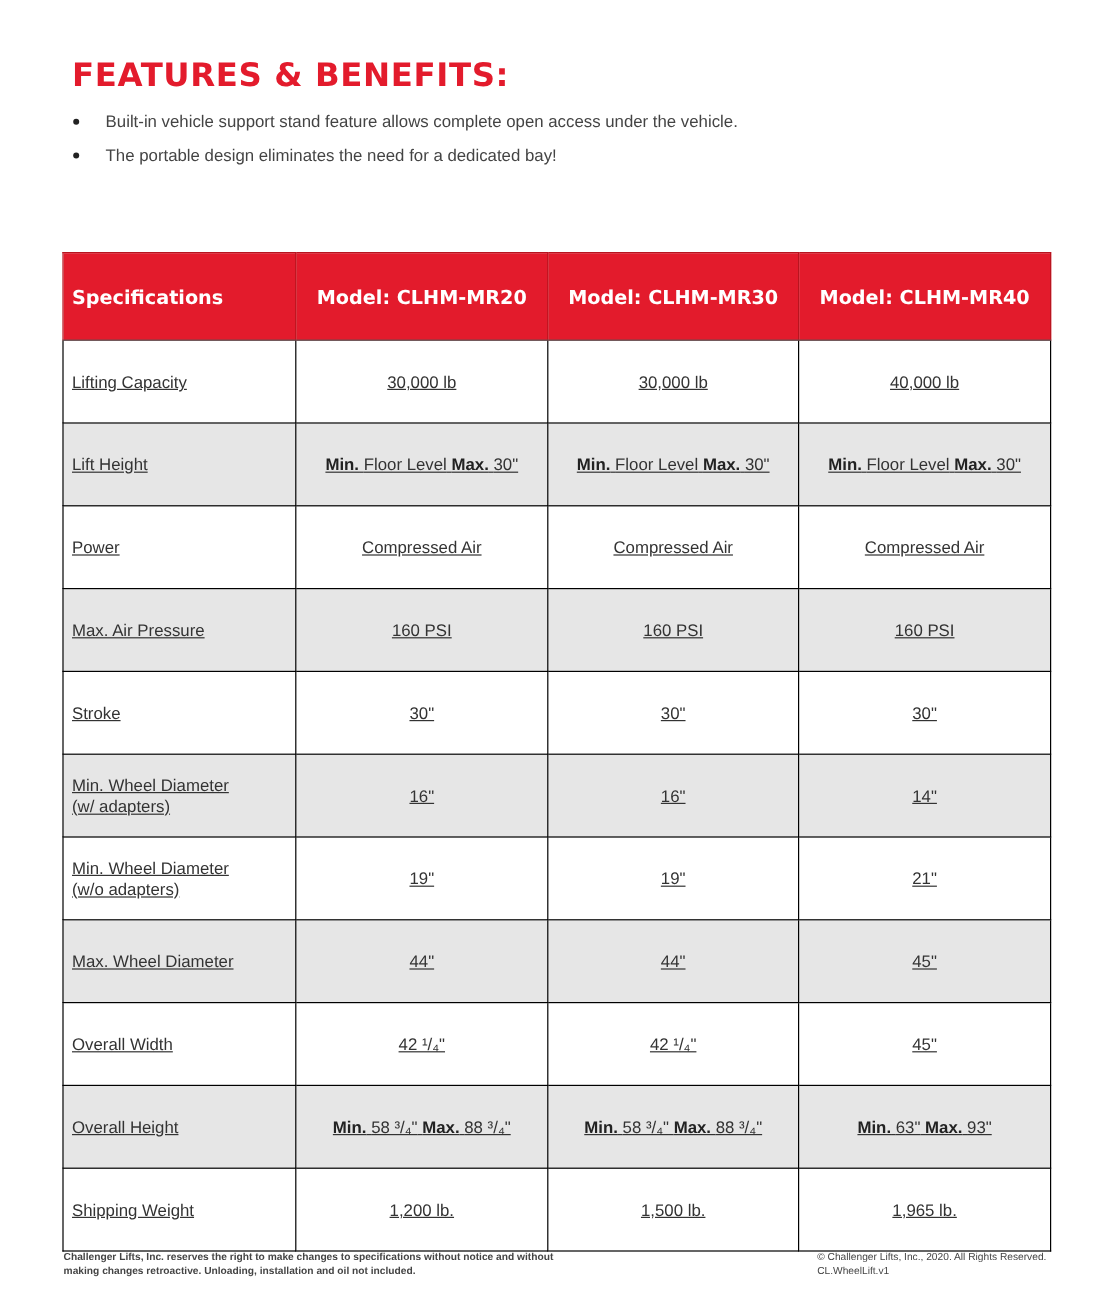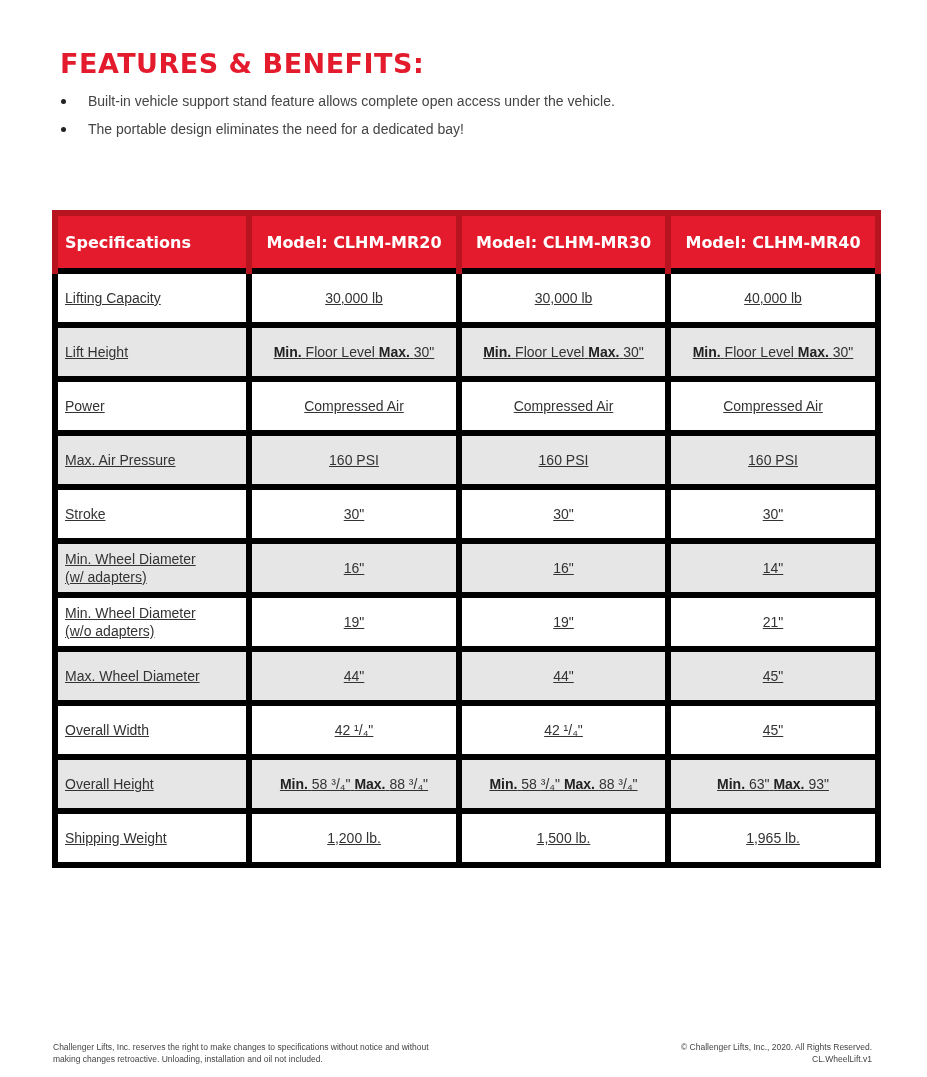--- a/index.html
+++ b/index.html
@@ -55,22 +55,22 @@
       position: absolute;
       left: 52px;
       top: 210px;
       width: 823px;
       border-collapse: collapse;
       table-layout: fixed;
       font-size: 14px;
       color: #333;
     }
     table.specs th, table.specs td {
-      border: 6px solid #000000;
-      padding: 2px 7px;
+      border: 1px solid #000000;
+      padding: 12px 7px;
     }
     table.specs thead th {
       background: #e31b2c;
       color: #ffffff;
       font-family: "DejaVu Sans", sans-serif;
       font-size: 16px;
       font-weight: bold;
       height: 48px;
       text-align: center;
       border-color: #b8141f;
@@ -99,29 +99,30 @@
       color: #222;
     }
     .footer-left {
       position: absolute;
       left: 53px;
       top: 1041px;
       font-size: 8.5px;
       line-height: 12px;
       color: #444;
       width: 420px;
+      font-weight: bold;
     }
     .footer-right {
       position: absolute;
       right: 55px;
       top: 1041px;
       font-size: 8.5px;
       line-height: 12px;
       color: #444;
-      text-align: right;
+      text-align: left;
     }
   </style>
 </head>
 <body>
 
 <h1 class="title">FEATURES &amp; BENEFITS:</h1>
 
 <ul class="bullets">
   <li><span class="dot"></span><span>Built-in vehicle support stand feature allows complete open access under the vehicle.</span></li>
   <li><span class="dot"></span><span>The portable design eliminates the need for a dedicated bay!</span></li>

